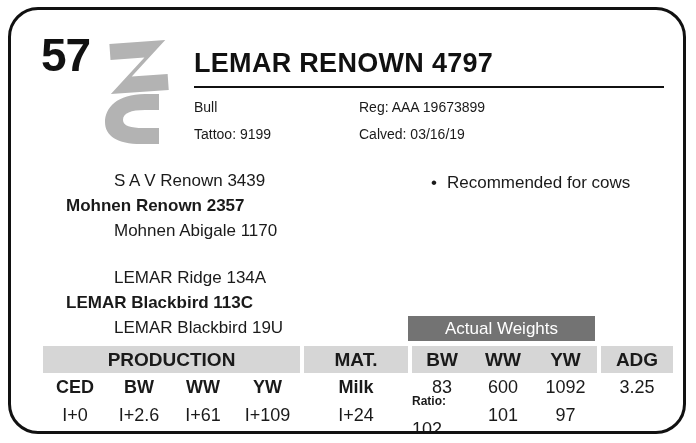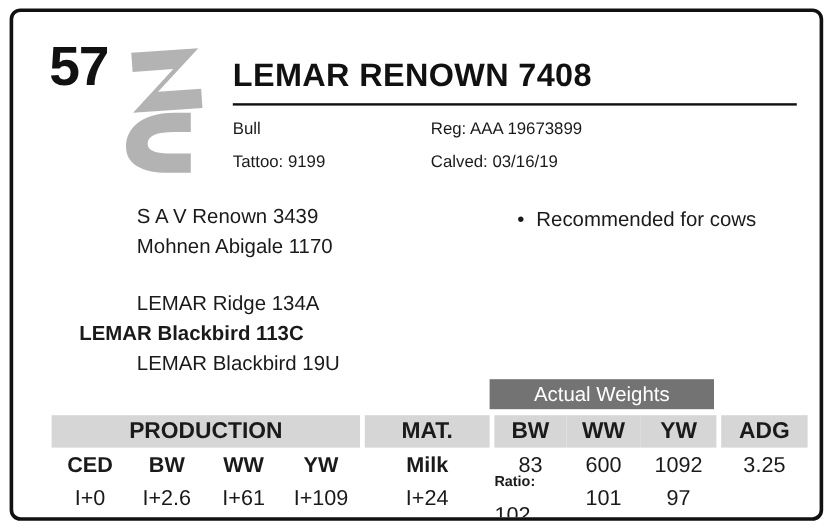--- a/index.html
+++ b/index.html
@@ -15,21 +15,21 @@
     overflow: hidden;
   }
   .card {
     position: absolute;
     left: 8px;
     top: 7px;
     width: 678px;
     height: 427px;
     box-sizing: border-box;
     border: 3px solid #111;
-    border-radius: 9px;
+    border-radius: 30px;
     background: #fff;
     overflow: hidden;
   }
 
   
   .lot-num {
     position: absolute;
     left: 30px;
     top: 22px;
     font-size: 46px;
@@ -185,36 +185,37 @@
   <div class="lot-num">57</div>
 
   <div class="brand-mark">
     <svg width="76" height="110" viewBox="0 0 76 110">
       <path d="M10 6 L66 6 L30 40 L66 40 L66 56 L8 56 L44 22 L10 22 Z" fill="#b3b3b3" transform="translate(2,0) rotate(-4 38 30)"></path>
       <path d="M46 58 C18 58 6 72 6 86 C6 100 18 108 42 108 L60 108 L60 92 L44 92
                C32 92 24 90 24 84 C24 77 32 74 46 74 L60 74 L60 58 Z" fill="#b3b3b3"></path>
     </svg>
   </div>
 
-  <div class="title">LEMAR RENOWN 7408</div>
+  <div class="title">LEMAR RENOWN 4797</div>
   <div class="title-rule"></div>
 
   <div class="info">
     <div class="row">
       <div class="col-l">Bull</div>
       <div class="col-r">Reg: AAA 19673899</div>
     </div>
     <div class="row">
       <div class="col-l">Tattoo: 9199</div>
       <div class="col-r">Calved: 03/16/19</div>
     </div>
   </div>
 
   <div class="pedigree">
     <div class="ped-sire-top">S A V Renown 3439</div>
+    <div class="ped-bold">Mohnen Renown 2357</div>
     <div class="ped-sub">Mohnen Abigale 1170</div>
     <div class="ped-gap"></div>
     <div class="ped-sub">LEMAR Ridge 134A</div>
     <div class="ped-bold">LEMAR Blackbird 113C</div>
     <div class="ped-sub">LEMAR Blackbird 19U</div>
   </div>
 
   <div class="bullet">
     <span class="dot">•</span><span>Recommended for cows</span>
   </div>

